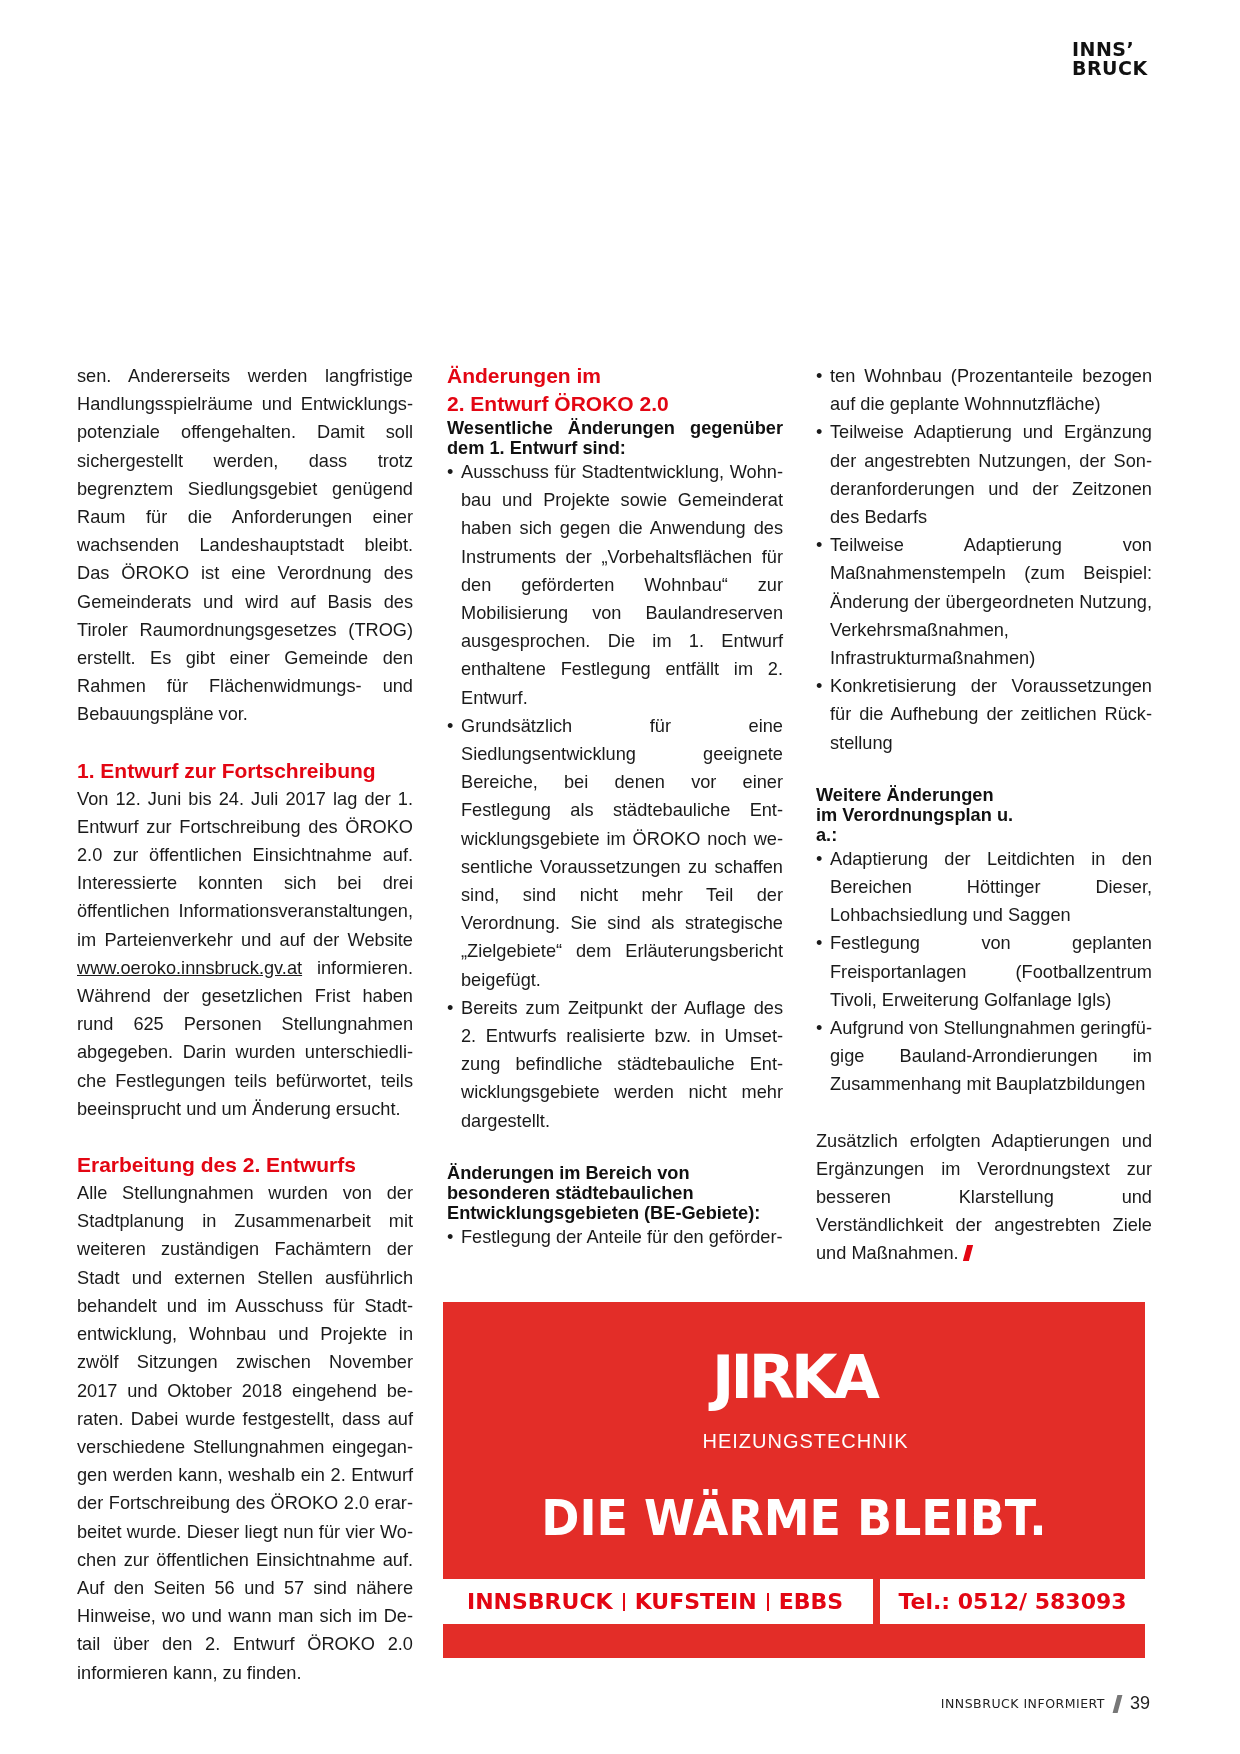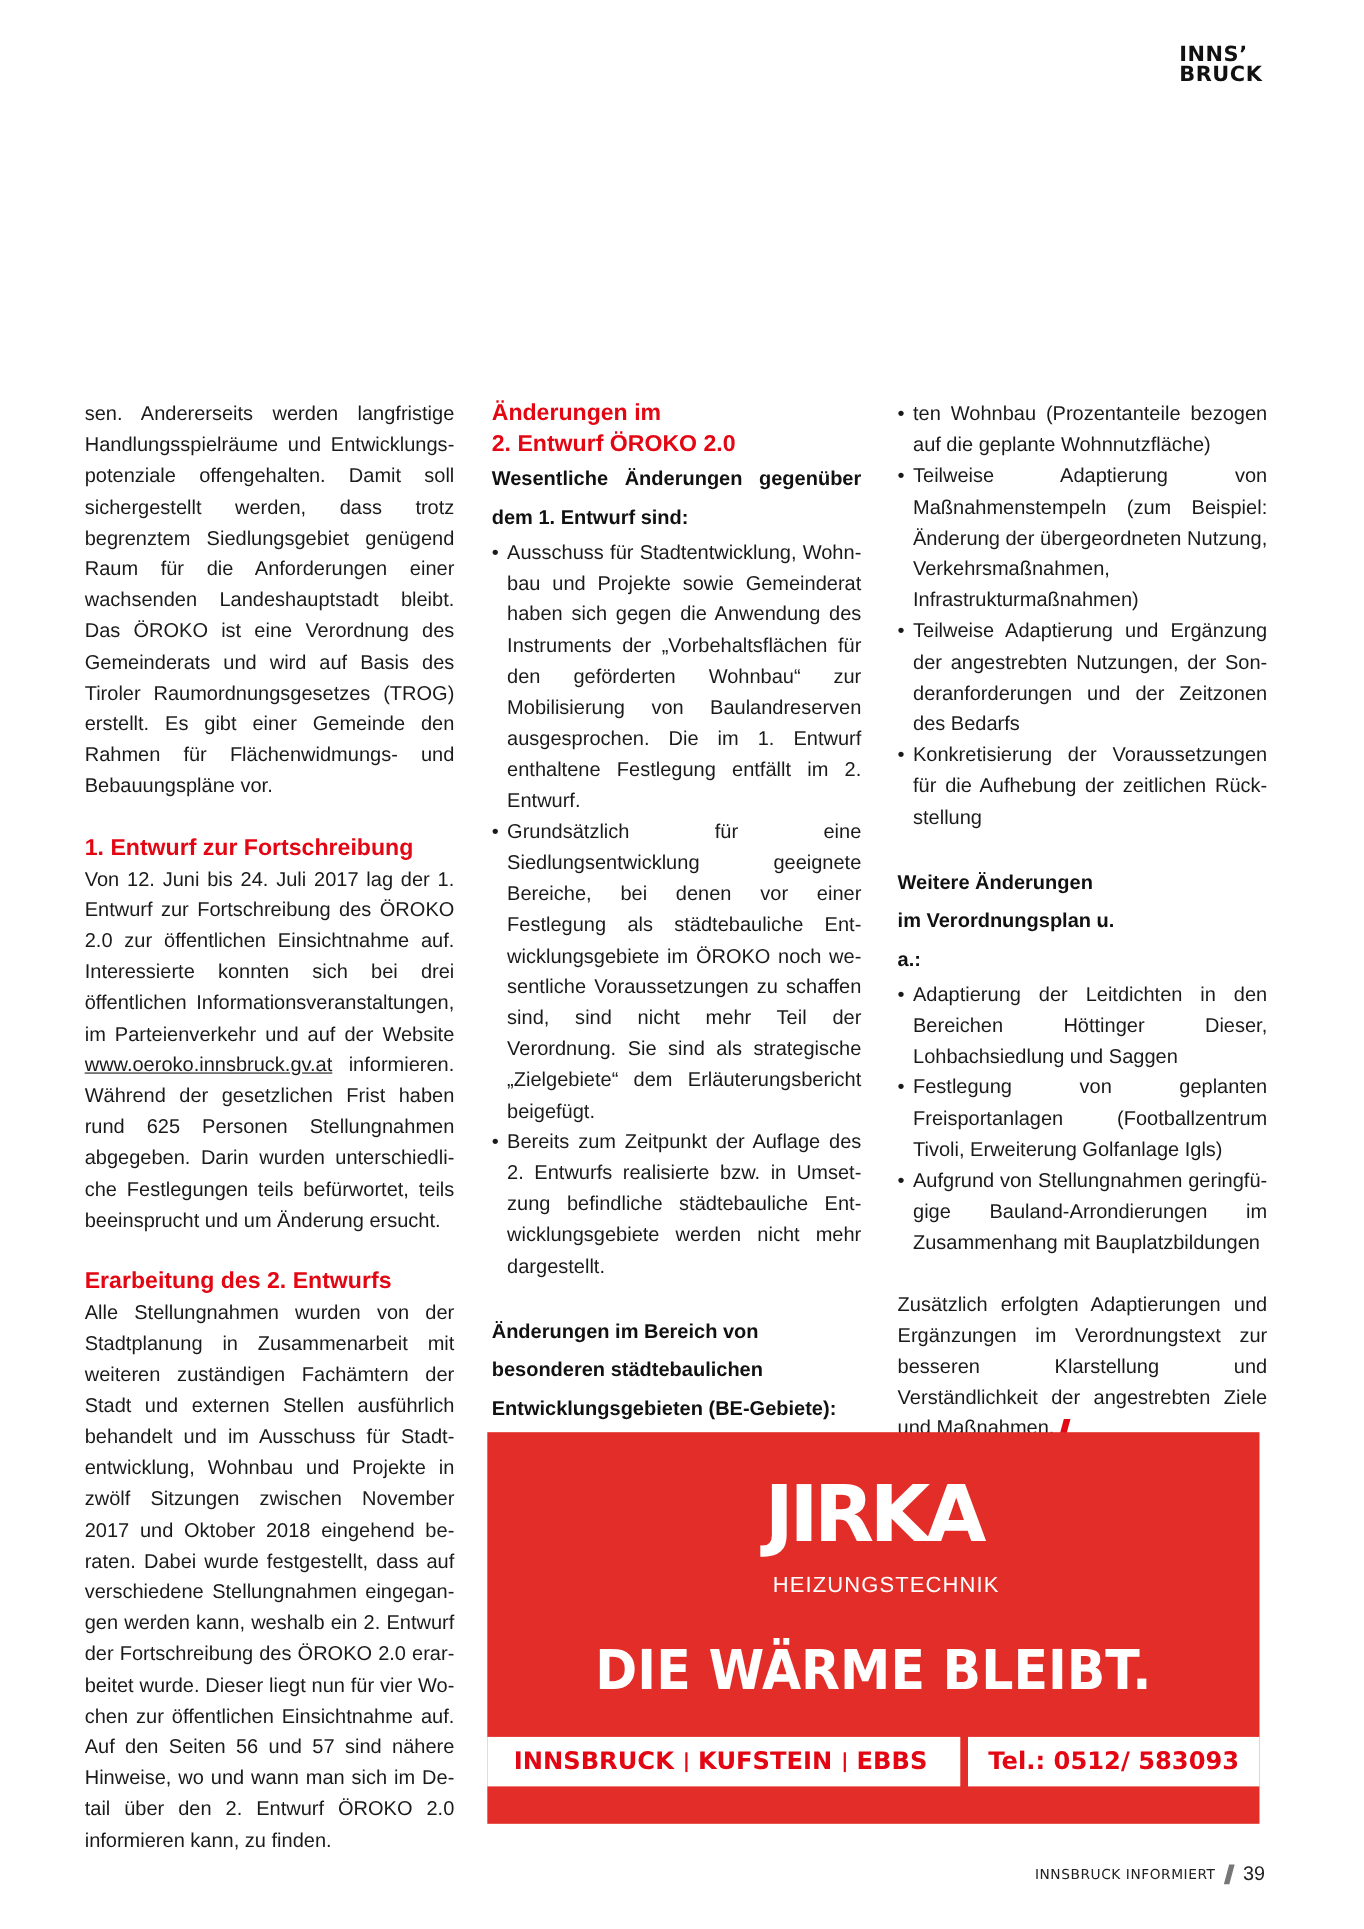--- a/index.html
+++ b/index.html
@@ -10,36 +10,36 @@
             font-weight: 900; font-size: 19px; line-height: 19px; letter-spacing: 0.5px; color: #111; }
     .logo span { display: block; }
 
     .col { position: absolute; top: 362px; width: 336px; font-size: 18.2px; line-height: 28.2px; }
     .col1 { left: 77px; }
     .col2 { left: 447px; }
     .col3 { left: 816px; }
 
     .col p { margin: 0; text-align: justify; hyphens: manual; }
     .col h2 { margin: 0; color: #e30613; font-size: 21px; line-height: 28px; font-weight: bold; }
-    .col h3 { margin: 0; font-size: 18.2px; line-height: 35px; font-weight: bold; color: #111; }
+    .col h3 { margin: 0; font-size: 18.2px; line-height: 20px; font-weight: bold; color: #111; }
     .gap { height: 28px; }
 
     ul.bul { list-style: none; margin: 0; padding: 0; }
     ul.bul li { position: relative; padding-left: 14px; text-align: justify; }
     ul.bul li::before { content: "•"; position: absolute; left: 0; top: 0; }
 
     a.link { color: #1a1a1a; text-decoration: underline; }
 
     .endmark { display: inline-block; width: 6px; height: 16px; background: #e30613;
                transform: skewX(-15deg); margin-left: 6px; vertical-align: -2px; }
 
     
     .ad { position: absolute; left: 443px; top: 1302px; width: 702px; height: 356px; background: #e32d28; }
     .ad .brand { position: absolute; left: 0; right: 0; top: 30px; text-align: center; color: #fff;
-                 font-family: "DejaVu Sans", sans-serif; font-weight: bold; font-size: 71px; line-height: 90px;
+                 font-family: "DejaVu Sans", sans-serif; font-weight: bold; font-size: 60px; line-height: 90px;
                  letter-spacing: -4px; }
     .ad .sub { position: absolute; left: 0; right: 0; top: 128px; text-align: center; color: #fff;
                font-family: "Liberation Sans", sans-serif; font-size: 20px; letter-spacing: 1px; padding-left: 23px; }
     .ad .slogan { position: absolute; left: 0; right: 0; top: 186px; text-align: center; color: #fff;
                   font-family: "DejaVu Sans", sans-serif; font-weight: bold; font-size: 50px; line-height: 60px;
                   letter-spacing: 0px; transform: scaleX(0.92); }
     .ad .box { position: absolute; top: 277px; height: 45px; background: #fff; display: flex; align-items: center; }
     .ad .box-loc { left: 0; width: 430px; padding-left: 24px; box-sizing: border-box; }
     .ad .box-tel { left: 437px; width: 265px; justify-content: center; }
     .ad .box span { color: #e30613; font-weight: bold; font-size: 22px; font-family: "DejaVu Sans", sans-serif; }
@@ -82,22 +82,22 @@
   <div class="gap"></div>
   <h3>Änderungen im Bereich von besonderen städtebaulichen Entwicklungsgebieten (BE-Gebiete):</h3>
   <ul class="bul">
     <li>Festlegung der Anteile für den geförder-</li>
   </ul>
 </div>
 
 <div class="col col3">
   <ul class="bul">
     <li style="list-style:none">ten Wohnbau (Prozentanteile bezogen auf die geplante Wohnnutzfläche)</li>
+    <li>Teilweise Adaptierung und Ergänzung der angestrebten Nutzungen, der Son­deranforderungen und der Zeitzonen des Bedarfs</li>
     <li>Teilweise Adaptierung von Maßnahmen­stempeln (zum Beispiel: Änderung der übergeordneten Nutzung, Verkehrsmaß­nahmen, Infrastrukturmaßnahmen)</li>
-    <li>Teilweise Adaptierung und Ergänzung der angestrebten Nutzungen, der Son­deranforderungen und der Zeitzonen des Bedarfs</li>
     <li>Konkretisierung der Voraussetzungen für die Aufhebung der zeitlichen Rück­stellung</li>
   </ul>
   <div class="gap"></div>
   <h3 style="width:200px">Weitere Änderungen im Verordnungsplan u. a.:</h3>
   <ul class="bul">
     <li>Adaptierung der Leitdichten in den Berei­chen Höttinger Dieser, Lohbachsiedlung und Saggen</li>
     <li>Festlegung von geplanten Freisportanla­gen (Footballzentrum Tivoli, Erweiterung Golfanlage Igls)</li>
     <li>Aufgrund von Stellungnahmen geringfü­gige Bauland-Arrondierungen im Zusam­menhang mit Bauplatzbildungen</li>
   </ul>
   <div class="gap"></div>

